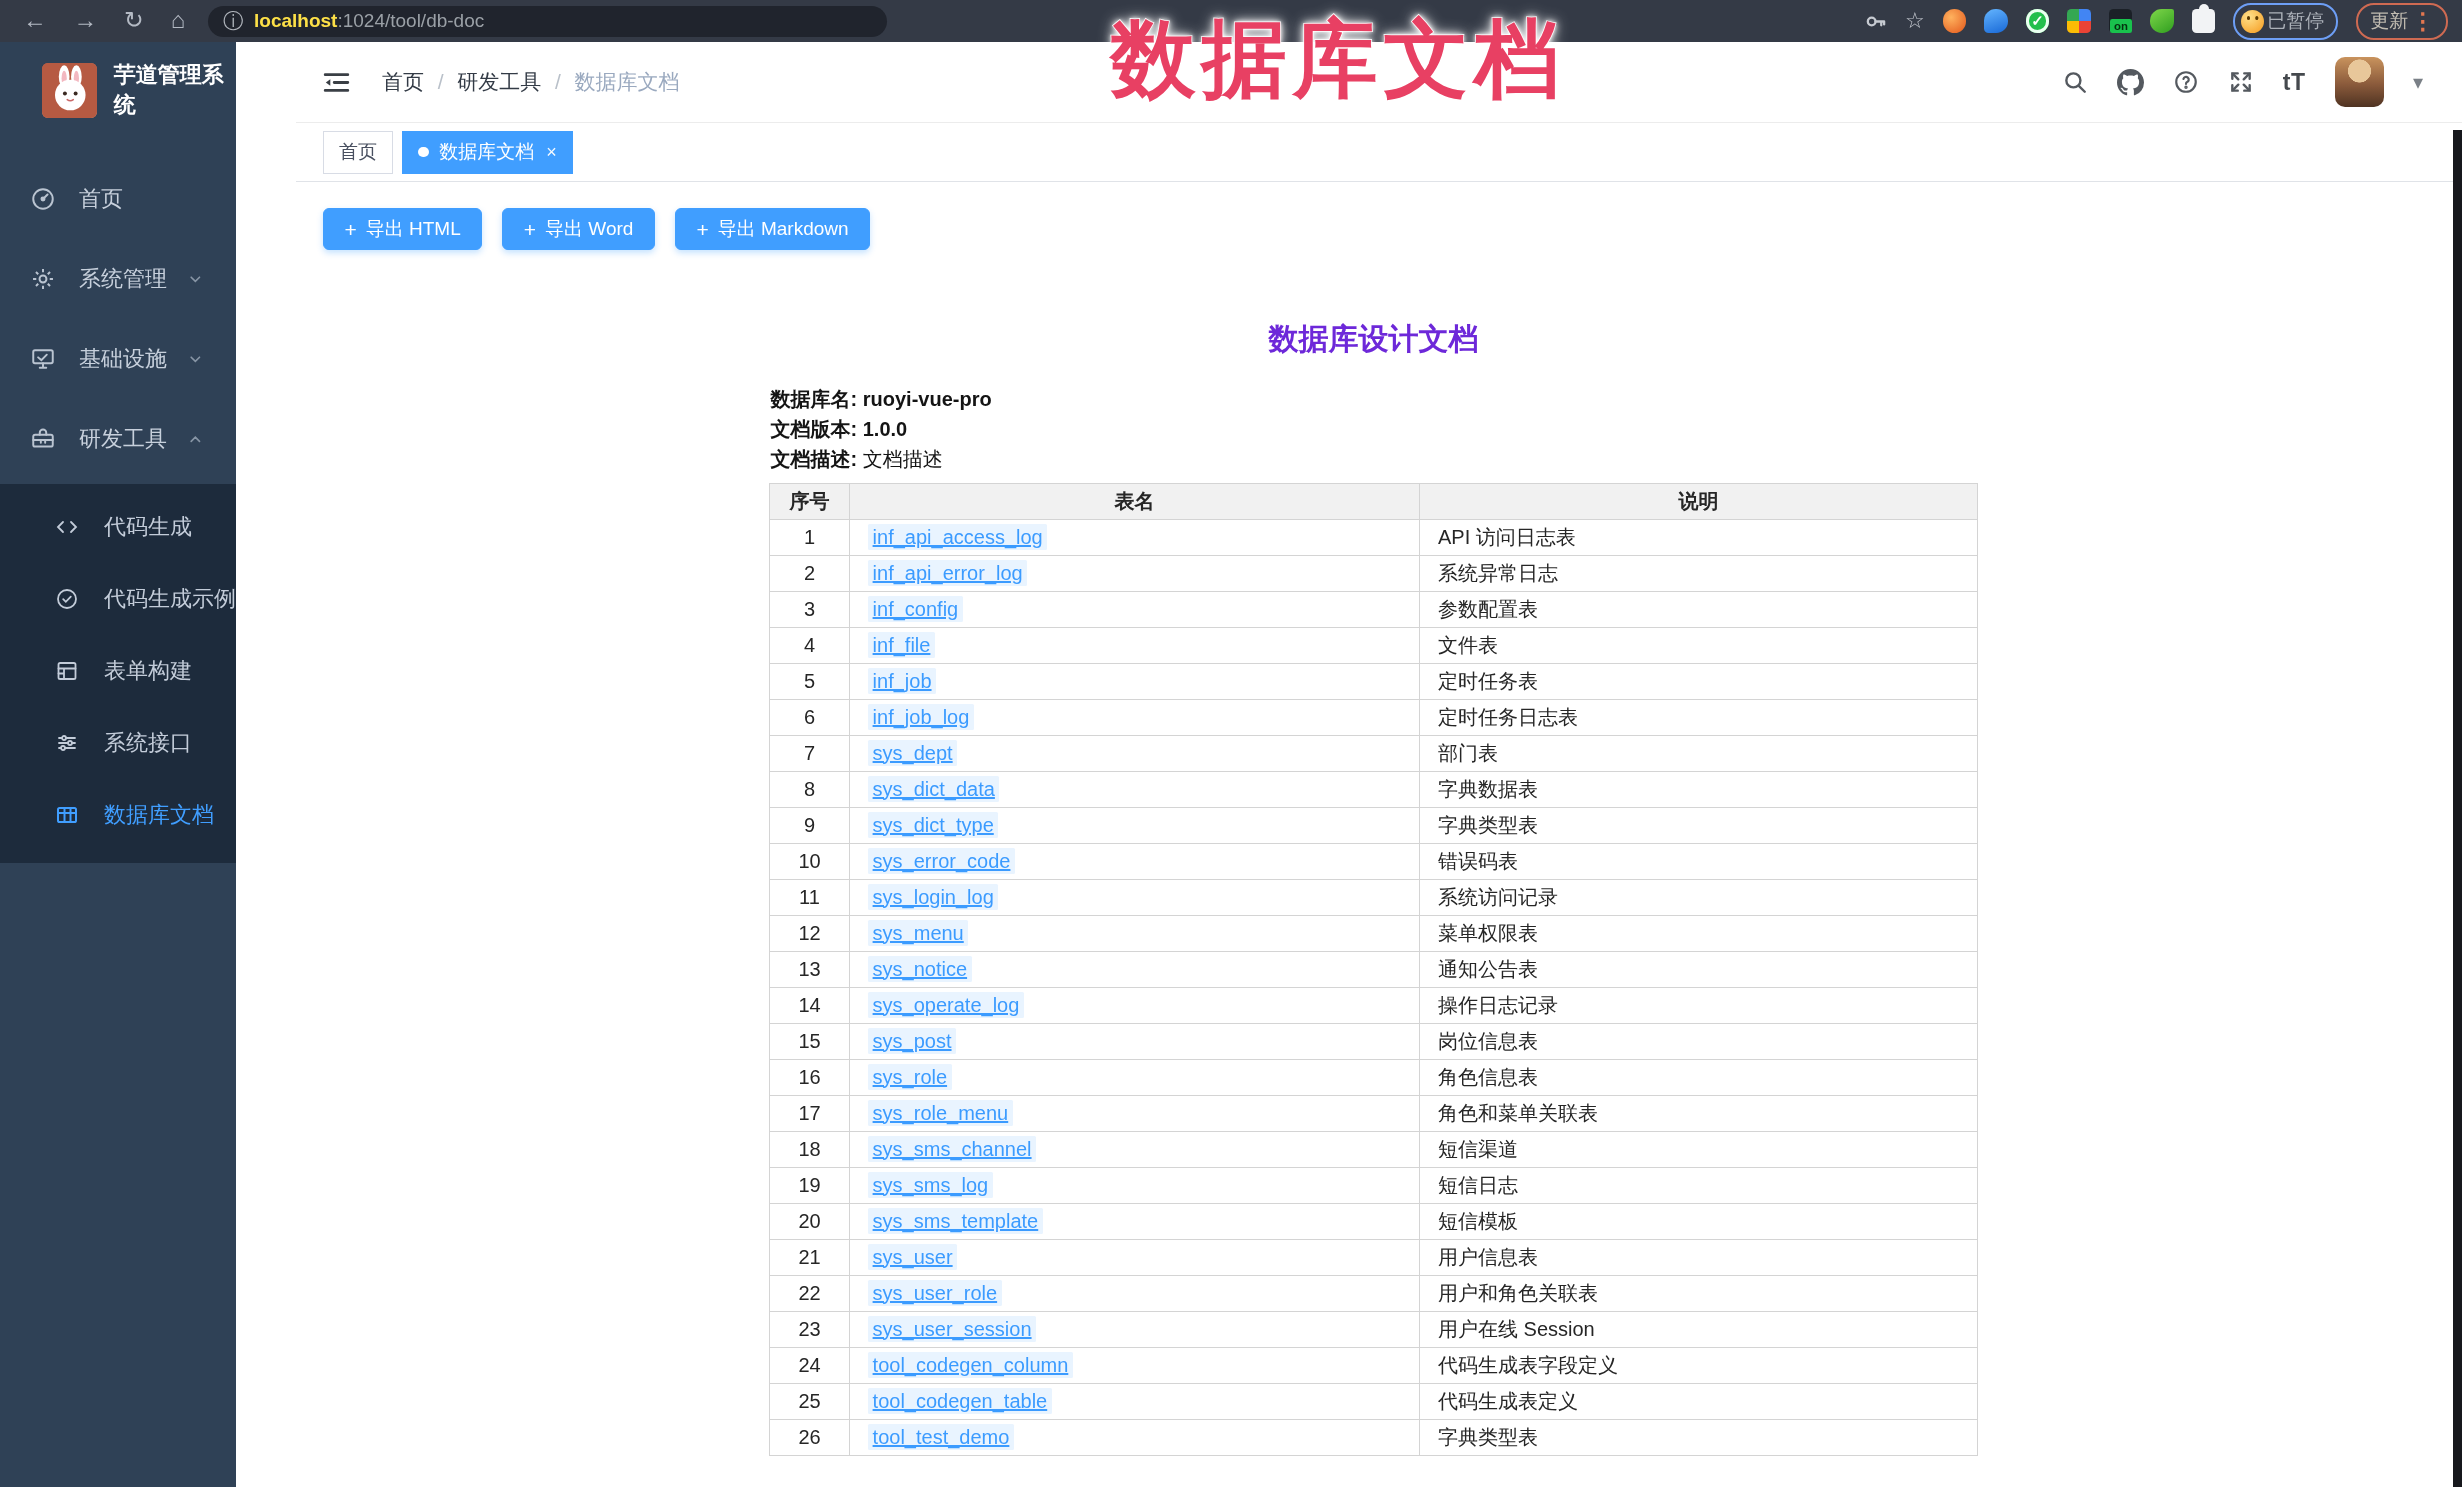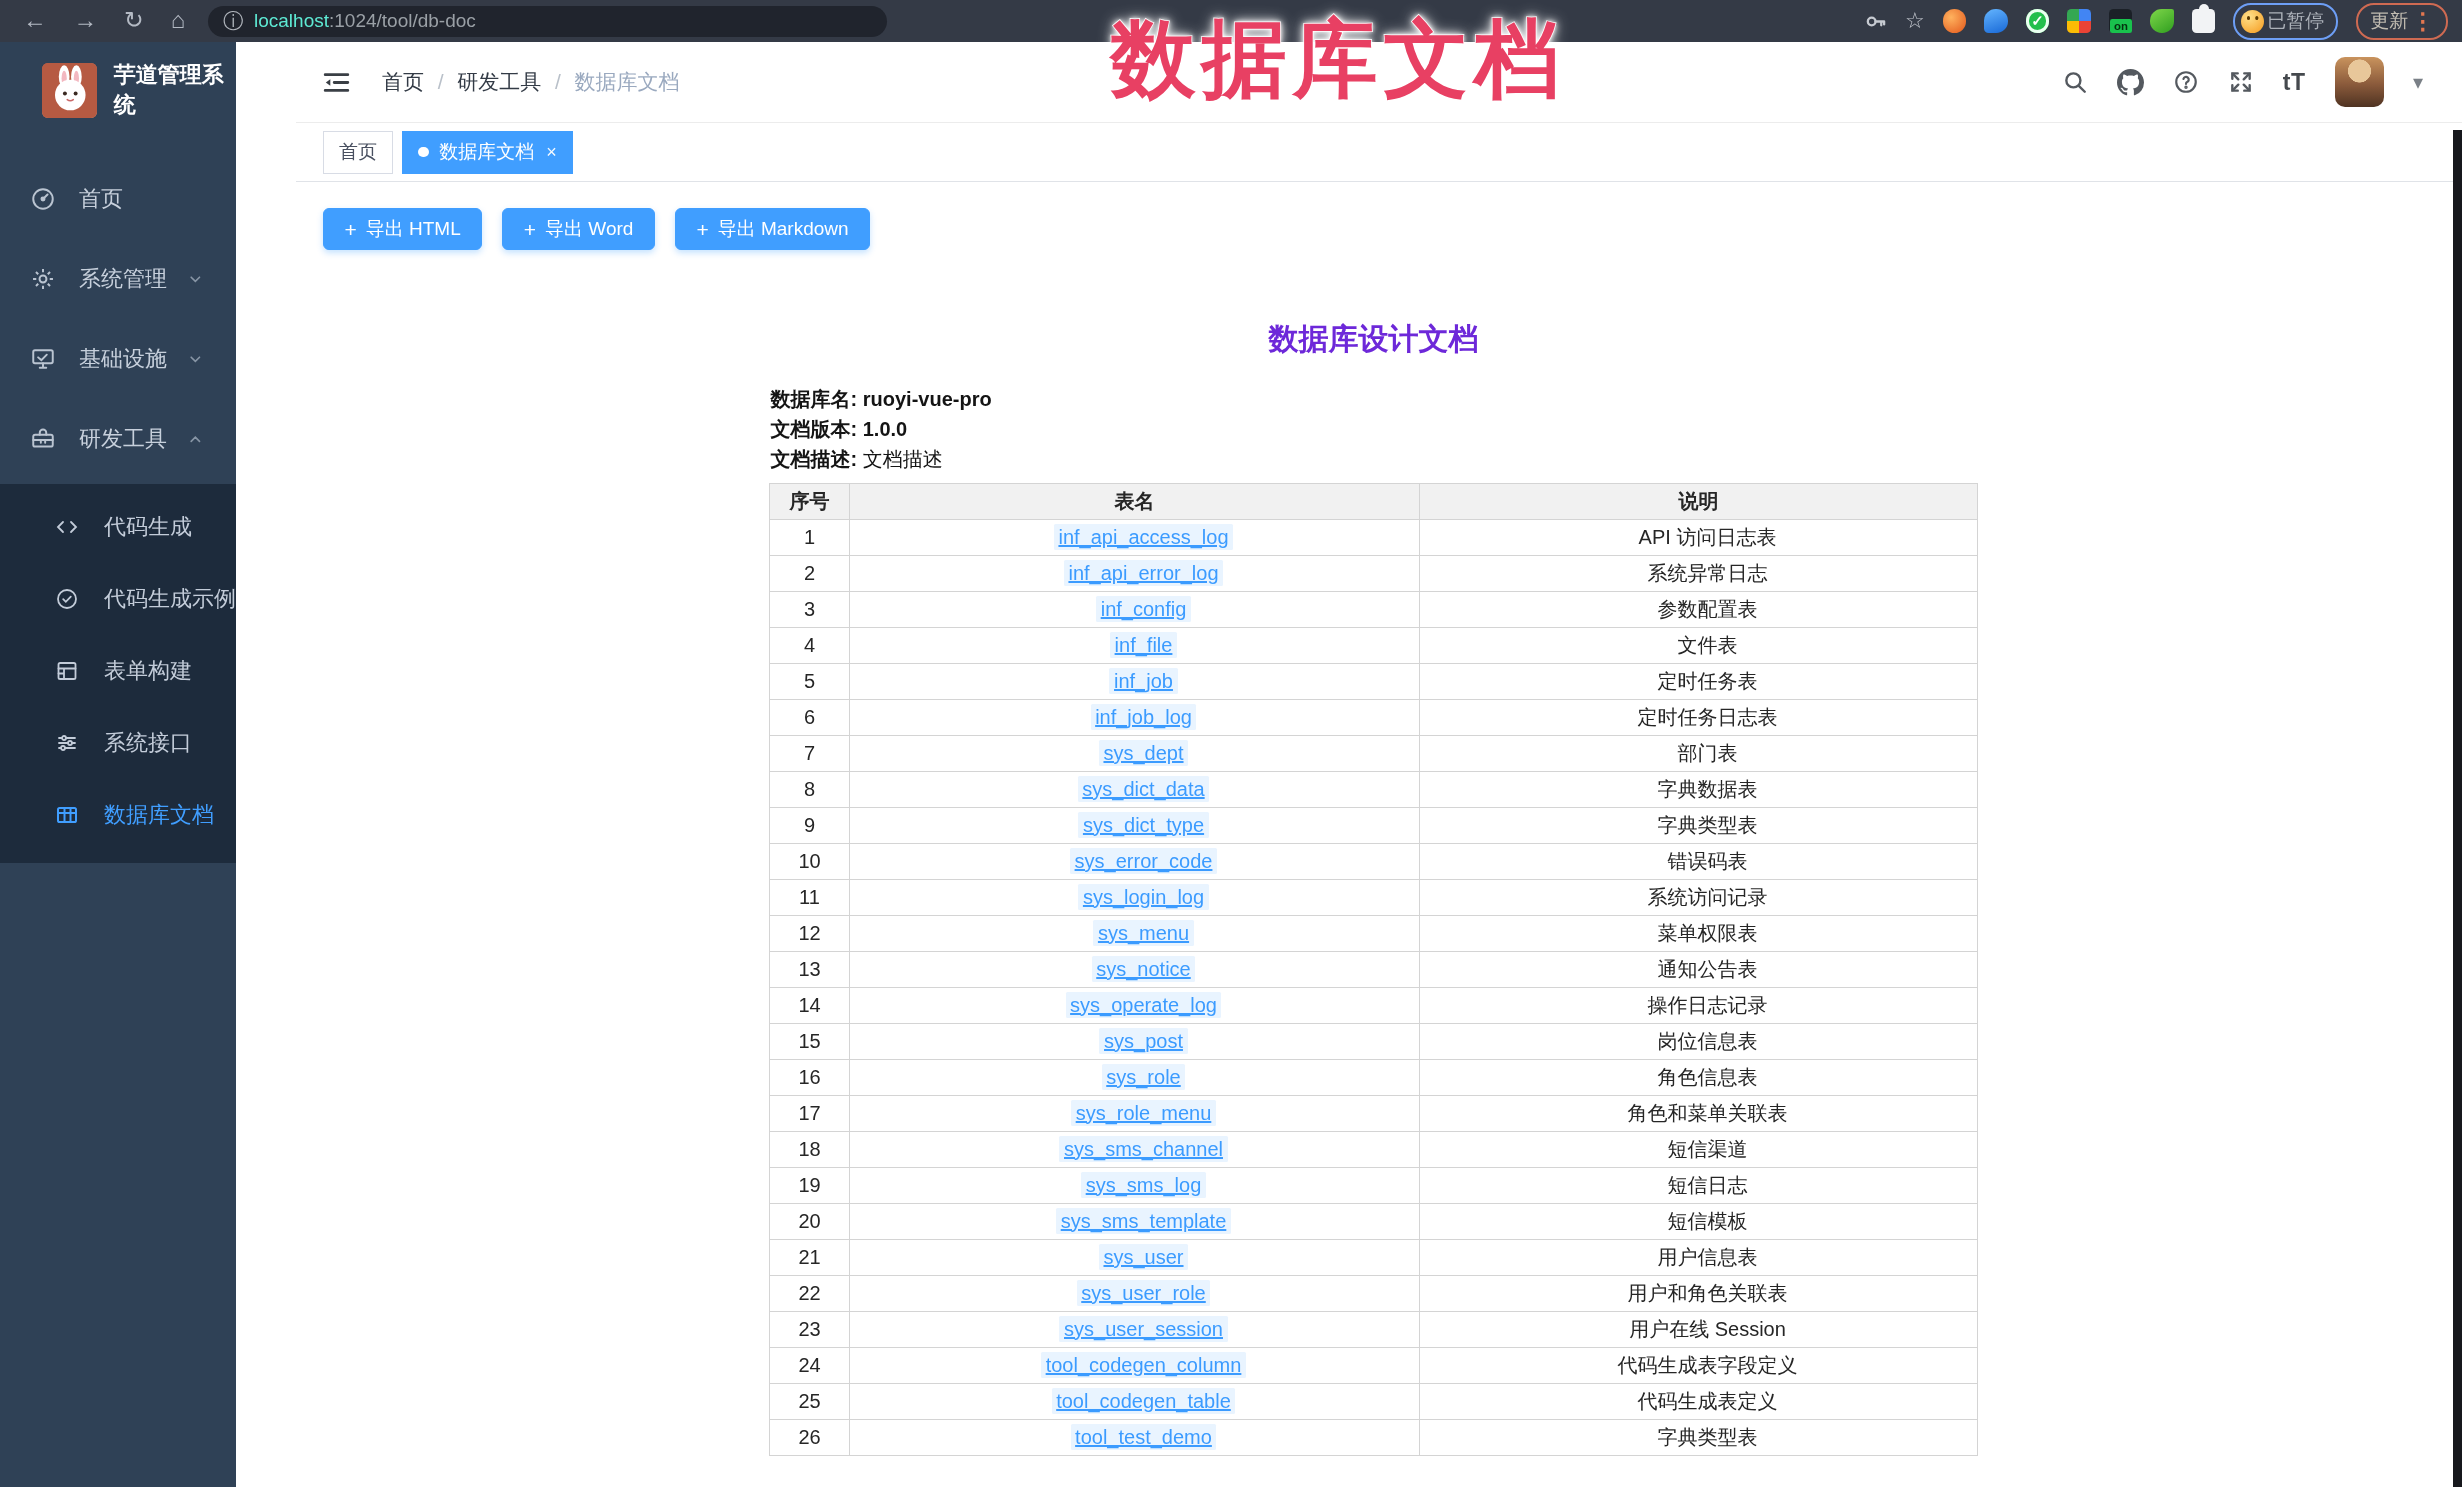--- a/index.html
+++ b/index.html
@@ -6,21 +6,21 @@
   body{
     position:relative;width:2462px;height:1488px;overflow:hidden;
     font-family:"Liberation Sans",sans-serif;background:#fff;
     -webkit-font-smoothing:antialiased;
   }
   
   .chrome{position:absolute;left:0;top:0;width:100%;height:42px;background:#343a46;display:flex;align-items:center;z-index:20}
   .nav-btns{display:flex;align-items:center;gap:27px;padding-left:23px;color:#b4bac4;font-size:23.5px;line-height:1}
   .nav-btns span{cursor:default}
   .url-pill{margin-left:23px;width:649px;height:31px;border-radius:16px;background:#20242d;display:flex;align-items:center;padding:0 15px;font-size:19px;color:#9aa0a6;gap:10.6px}
-  .url-host{color:#5eead4;font-weight:normal}
+  .url-host{color:#fde047;font-weight:bold}
   .chrome-right{margin-left:auto;display:flex;align-items:center;gap:18px;padding-right:13.7px}
   .cicon{font-size:22px;color:#c6cad1;line-height:1}
   .ext{width:23.5px;height:23.5px;border-radius:5.3px;flex:none}
   .ext-orange{border-radius:50%;background:radial-gradient(circle at 35% 35%,#ffb25e,#e2571b)}
   .ext-blue{border-radius:50% 50% 50% 4.6px;background:linear-gradient(160deg,#64b5ff,#1868d6)}
   .ext-green-check{border-radius:50%;background:#23bf4c;box-shadow:0 0 0 3px #eafff0 inset;display:flex;align-items:center;justify-content:center;color:#fff;font-size:15px;font-weight:bold}
   .ext-grid{background:conic-gradient(#4285f4 0 25%,#ea4335 0 50%,#fbbc05 0 75%,#34a853 0);border-radius:4.6px}
   .ext-on{background:#1b2027;position:relative;border-radius:4.6px}
   .ext-on i{position:absolute;left:1.5px;bottom:0;background:#19c24d;color:#04320f;font-style:normal;font-size:11.4px;font-weight:bold;padding:0.8px 3.8px;border-radius:2.3px}
   .ext-leaf{background:linear-gradient(145deg,#7fd74a,#2f9e1f);border-radius:50% 10% 50% 50%}
@@ -81,21 +81,21 @@
   .btn .plus{font-size:21px;line-height:1}
   .doc{position:absolute;left:473px;top:0;width:1209px}
   .doc-title{position:absolute;top:137px;left:0;width:100%;text-align:center;font-size:30px;font-weight:bold;color:#6d28d9}
   .meta{position:absolute;top:202px;left:1.5px;font-size:20px;color:#141414;line-height:30px}
   .meta .lbl{font-weight:bold}
   .meta .val-b{font-weight:bold}
   .dtable{position:absolute;top:301px;left:0;width:1209px;border-collapse:collapse;table-layout:fixed;font-size:20px;color:#262626}
   .dtable th,.dtable td{border:1.5px solid #d4d4d4;height:35px;padding:0}
   .dtable th{background:#f1f1f1;font-weight:bold;text-align:center}
   .dtable td.c-num{text-align:center}
-  .dtable td.c-name,.dtable td.c-desc{padding-left:18px;text-align:center}
+  .dtable td.c-name,.dtable td.c-desc{padding-left:18px;text-align:left}
   .col-num{width:80px}.col-name{width:570px}.col-desc{width:558px}
   .tlink{color:#3b9bff;text-decoration:underline;background:#e9f4ff;padding:2.3px 4.6px;border-radius:1.5px;cursor:pointer}
   
   .scroll-strip{position:absolute;top:130px;right:0;width:9px;bottom:0;background:#17181d;z-index:40}
   svg{display:block}
 </style>
 </head>
 <body>
 
 <div class="chrome">

